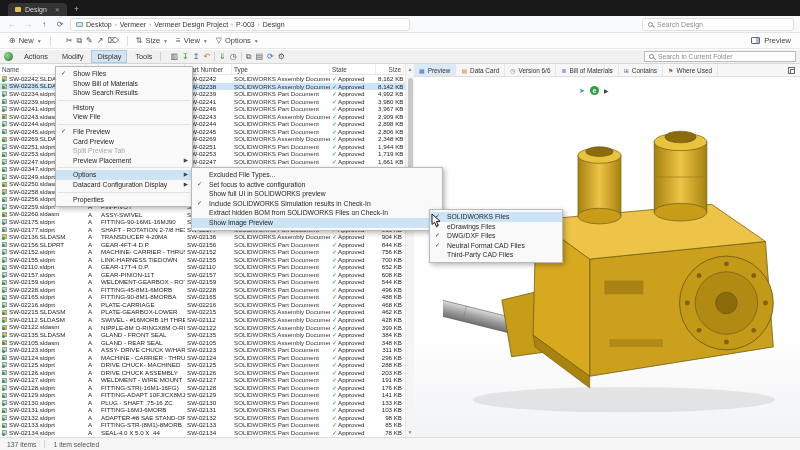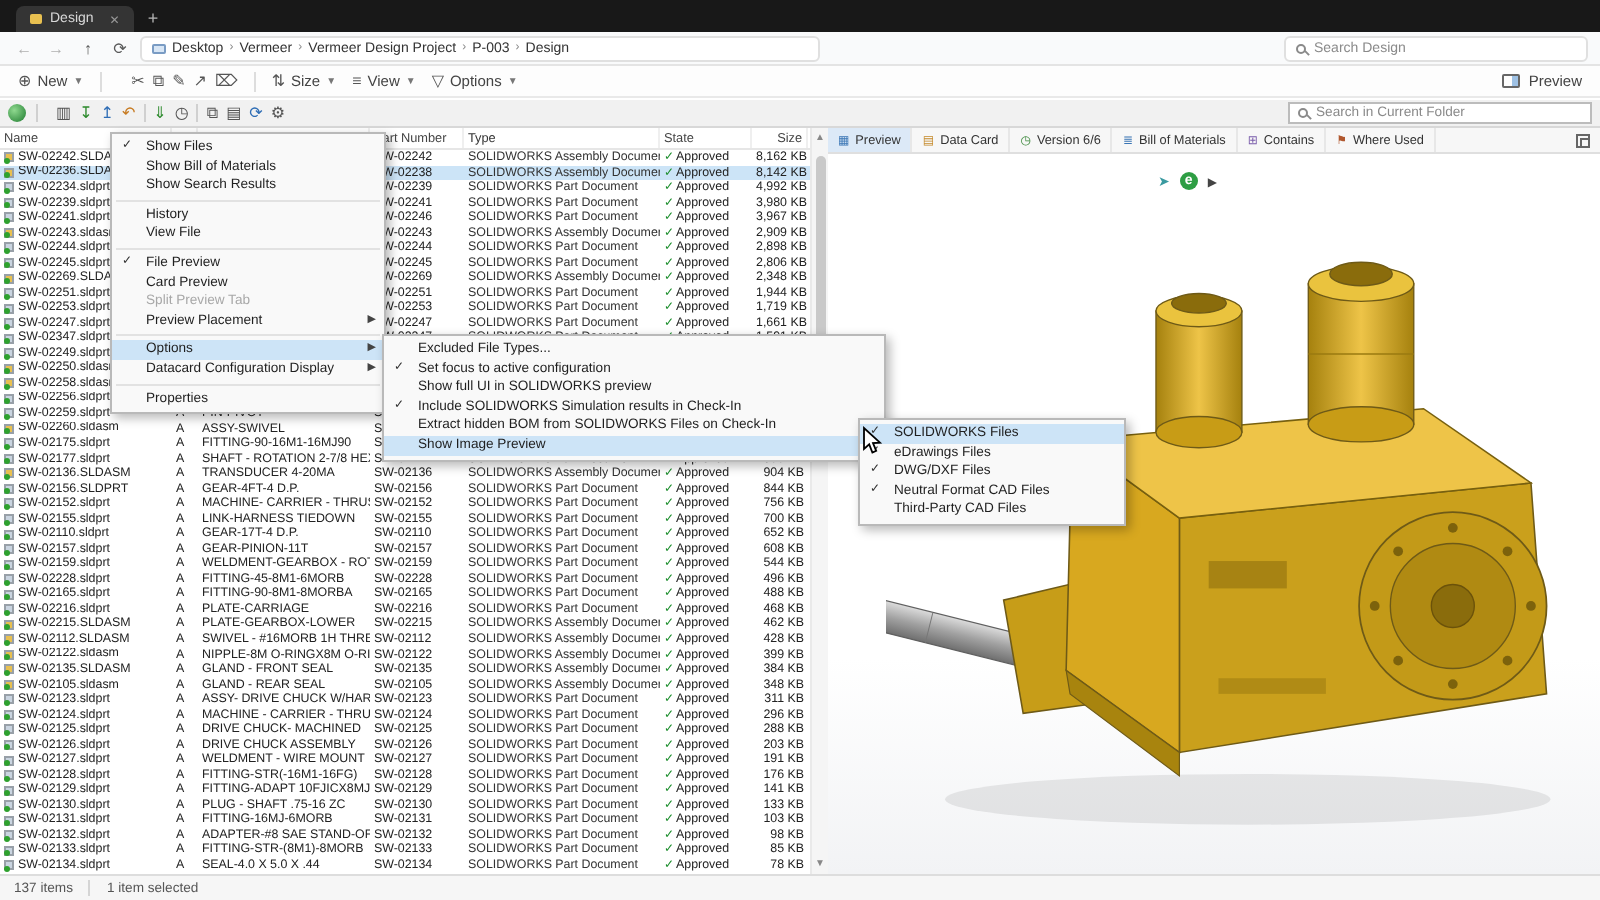--- a/index.html
+++ b/index.html
@@ -167,20 +167,26 @@
     <span class="chev">▼</span>
   </span>
   <span class="preview-toggle">
     <span class="pane-ic"></span>
     <span>Preview</span>
   </span>
 </div>
 
 <div class="pdmbar" id="pdm-bar">
   <span class="pdm-logo"></span>
+  <span id="pdm-menus" style="display:flex;gap:2px;">
+      <span class="pdm-menu">Actions</span>
+      <span class="pdm-menu">Modify</span>
+      <span class="pdm-menu open">Display</span>
+      <span class="pdm-menu">Tools</span>
+    </span>
   <span class="pdm-isep"></span>
   <span class="pdm-icons" id="pdm-icons">
       <span class="pdm-ic" style="color: rgb(85, 85, 85);">▥</span>
       <span class="pdm-ic" style="color: rgb(46, 139, 46);">↧</span>
       <span class="pdm-ic" style="color: rgb(46, 109, 181);">↥</span>
       <span class="pdm-ic" style="color: rgb(199, 123, 34);">↶</span>
       <span class="pdm-isep"></span>
       <span class="pdm-ic" style="color: rgb(46, 139, 46);">⇓</span>
       <span class="pdm-ic" style="color: rgb(85, 85, 85);">◷</span>
       <span class="pdm-isep"></span>

